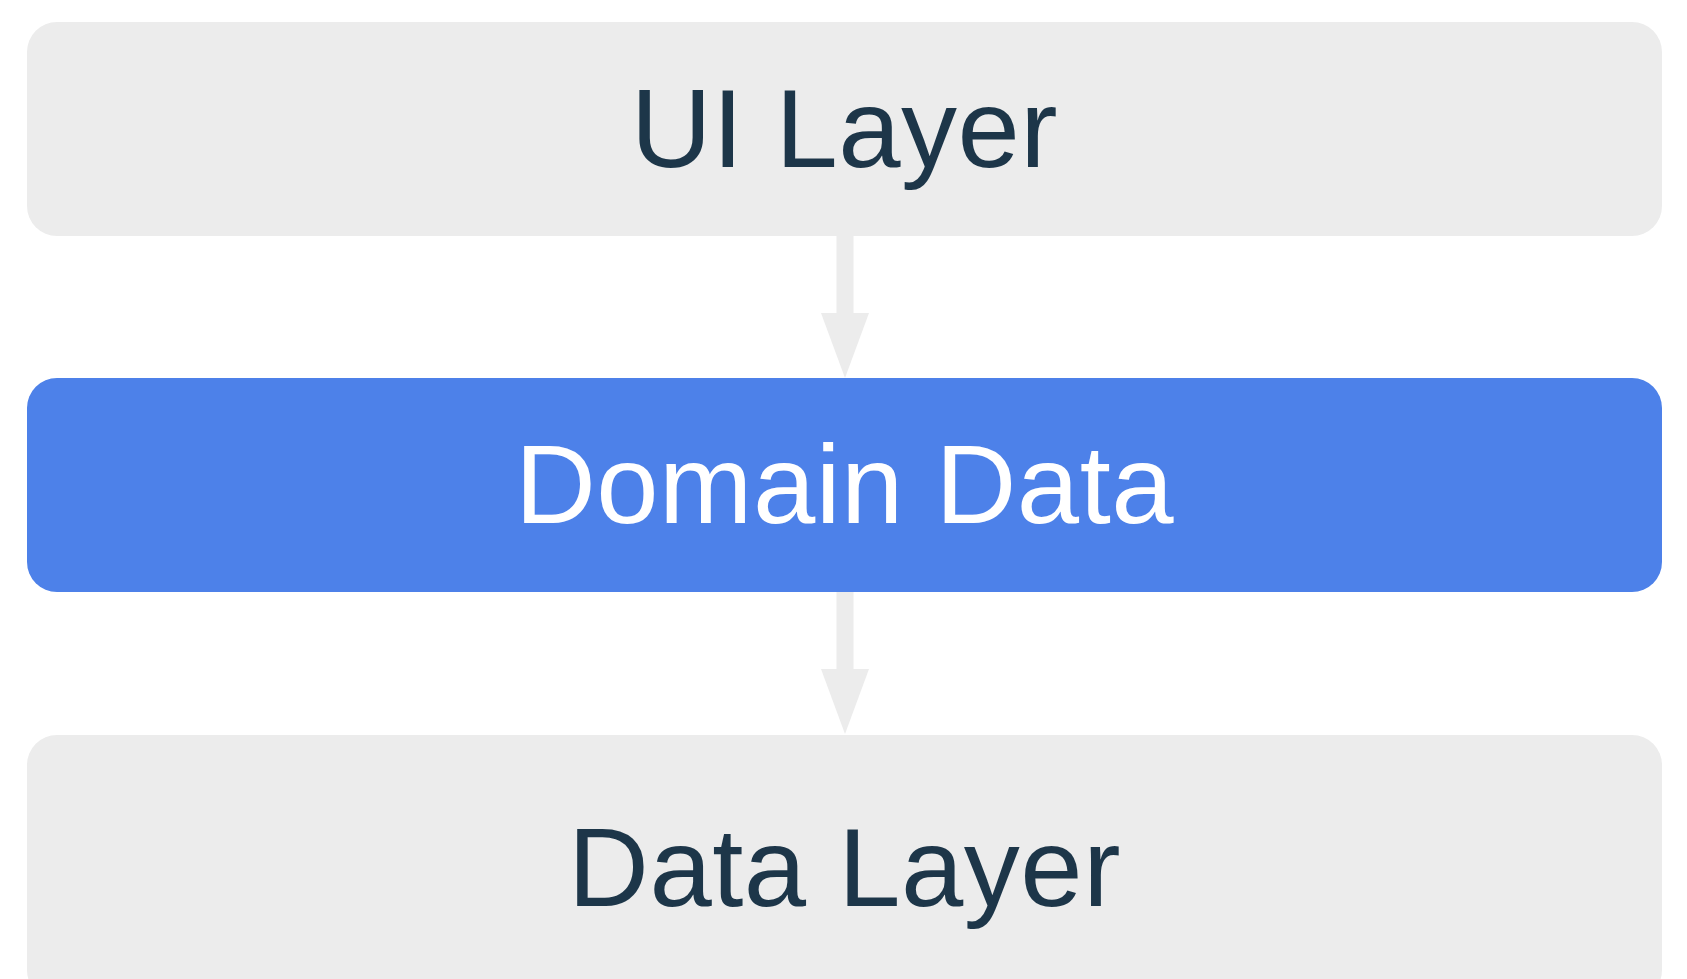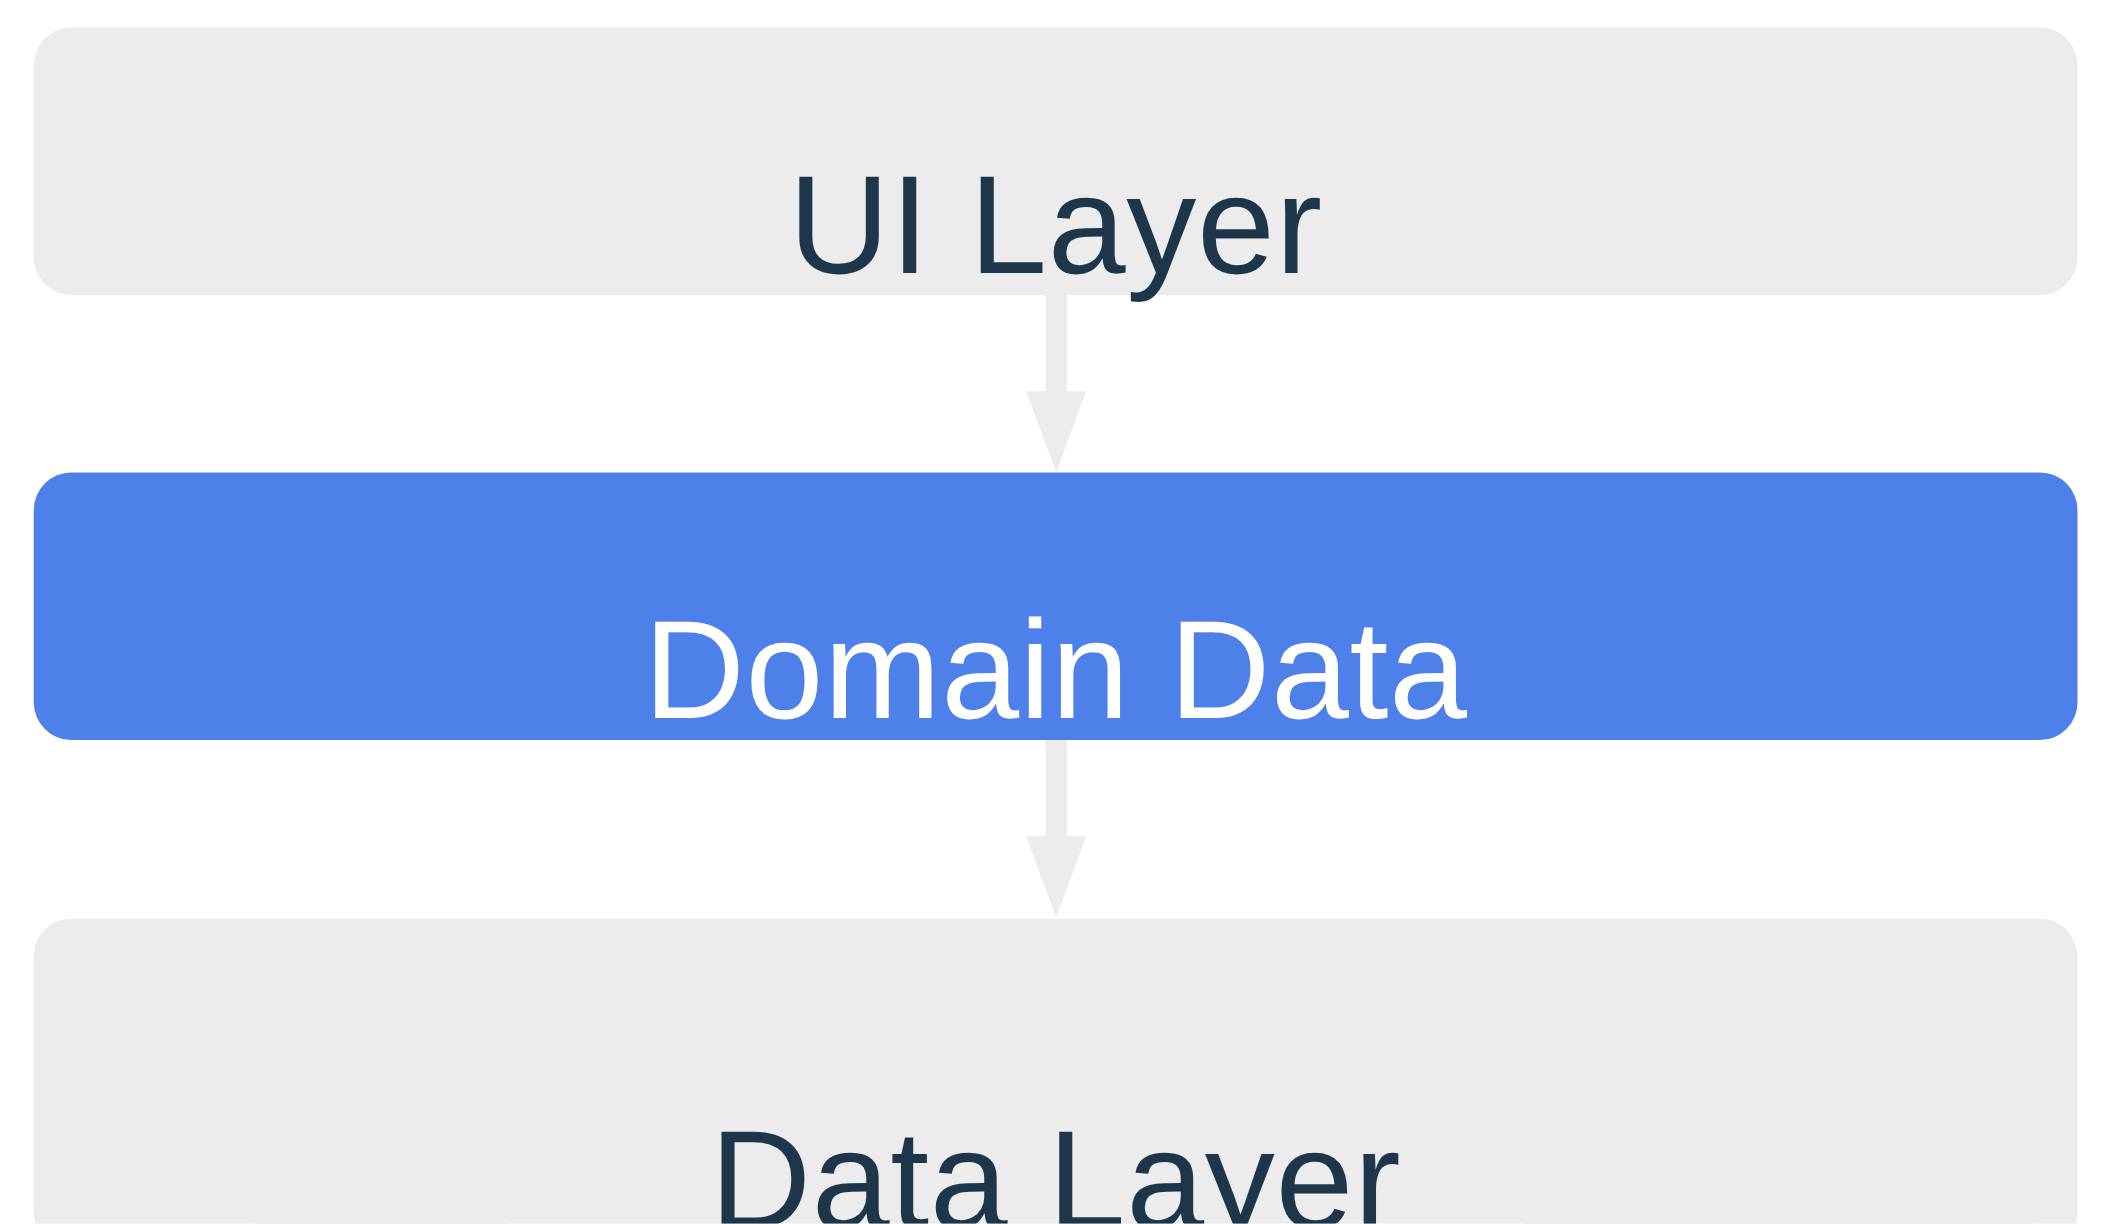--- a/index.html
+++ b/index.html
@@ -15,21 +15,21 @@
     overflow: hidden;
     font-family: "Liberation Sans", sans-serif;
   }
   .layer-box {
     position: absolute;
     left: 27px;
     width: 1635px;
     height: 214px;
     border-radius: 30px;
     display: flex;
-    align-items: flex-end;
+    align-items: center;
     justify-content: center;
   }
   .layer-label {
     font-size: 112px;
     font-weight: 400;
     line-height: 1;
     letter-spacing: 0.5px;
     white-space: nowrap;
   }
   #box-ui     { top: 22px; }

